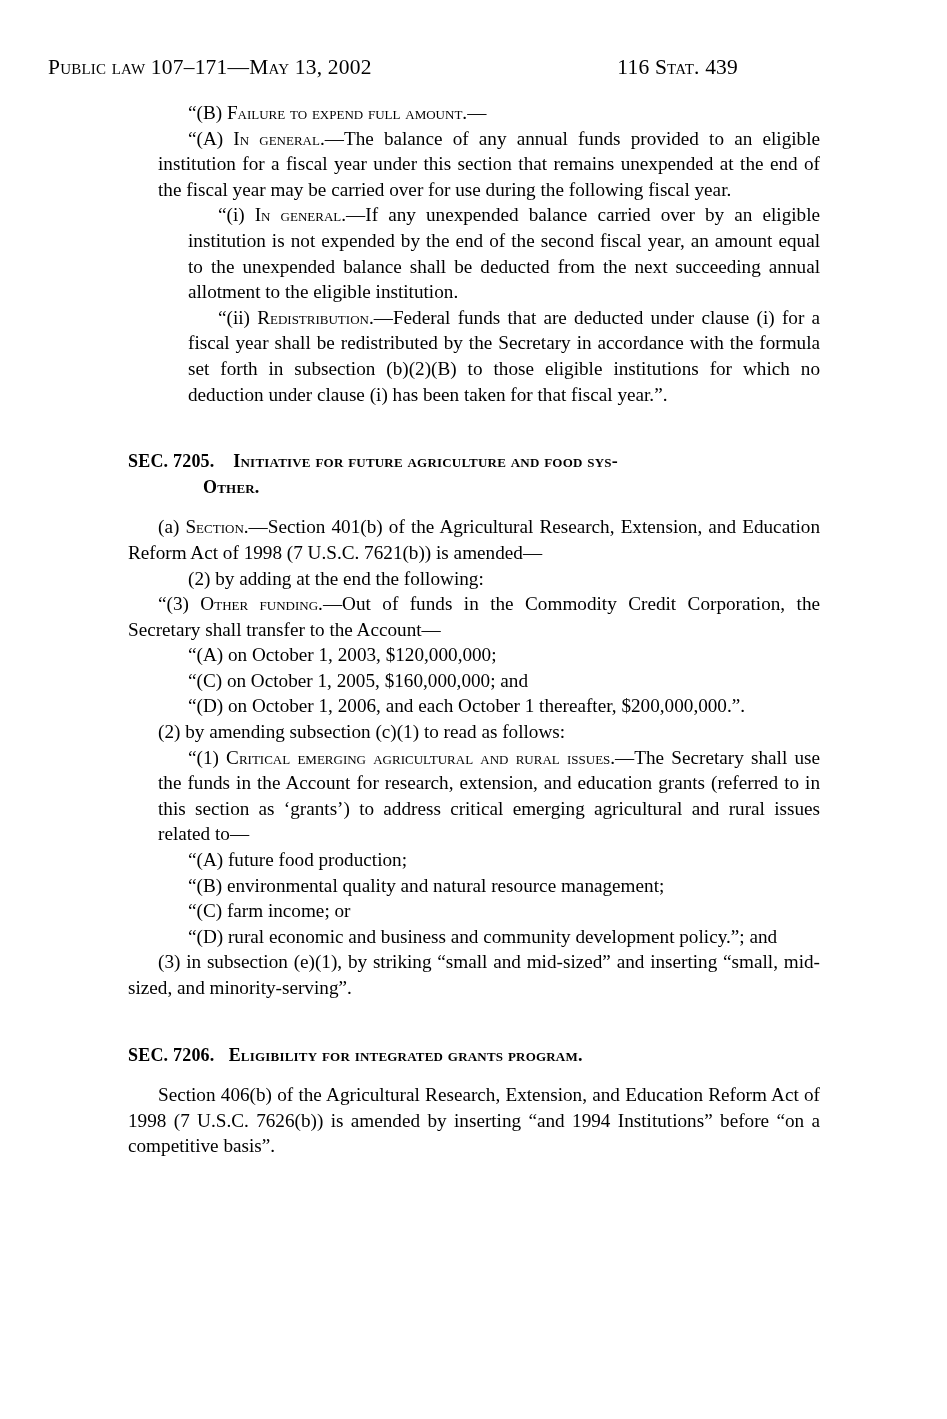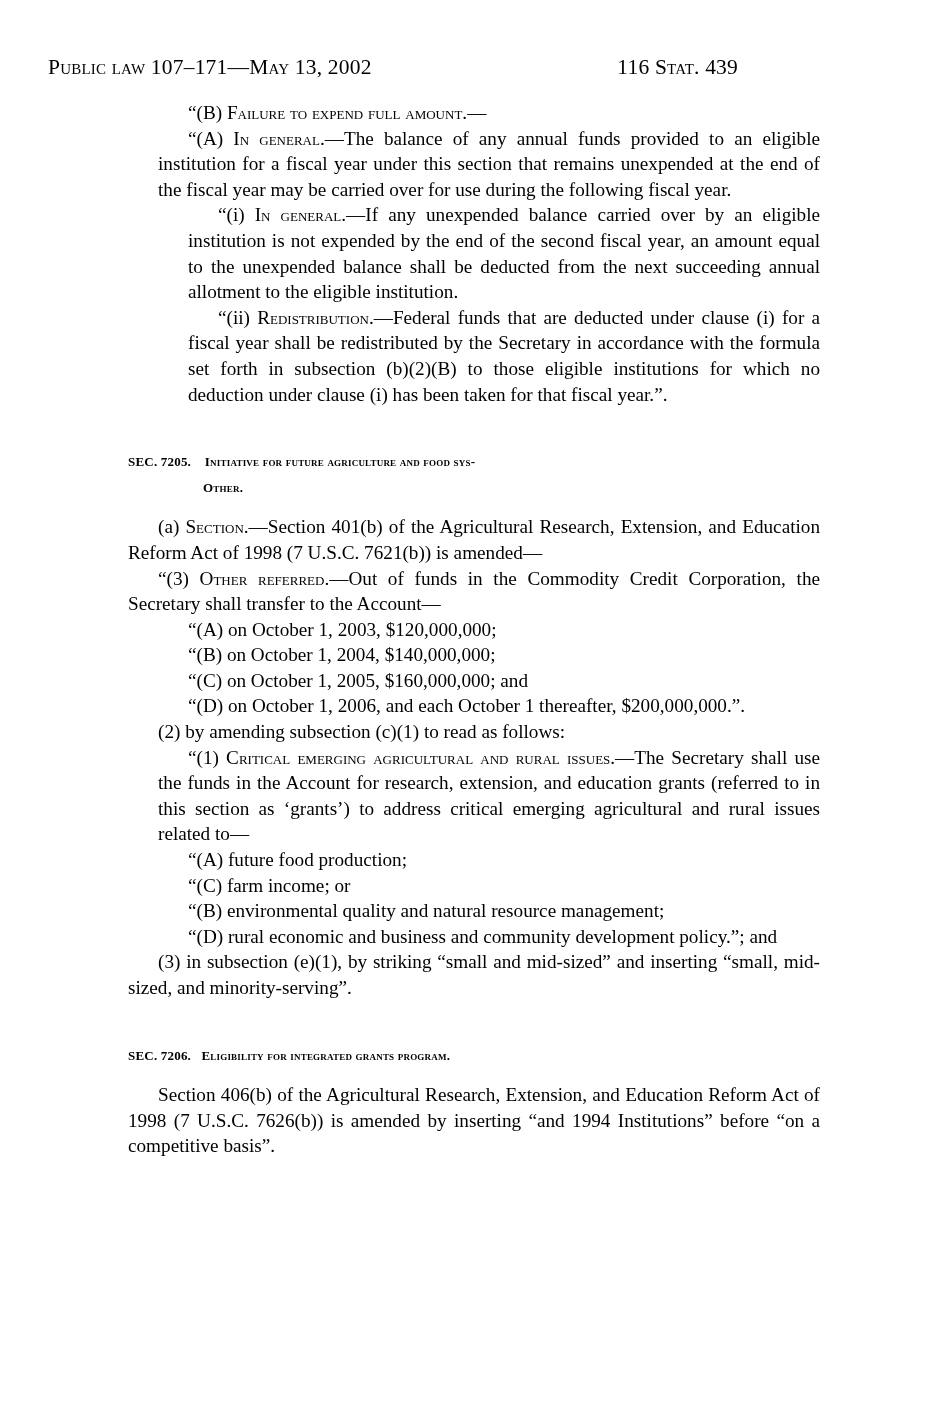--- a/index.html
+++ b/index.html
@@ -63,21 +63,21 @@
   }
   .indent2 {
     padding-left: 30px;
     text-indent: 30px;
   }
   .sc {
     font-variant: small-caps;
   }
   .seclabel {
     font-weight: bold;
-    font-size: 13px;
+    font-size: 18px;
     letter-spacing: 0.2px;
   }
   .sec-head {
     margin-top: 22px;
     margin-bottom: 14px;
     padding-left: 0;
     text-align: left;
   }
   .sec-head .line1 {
     display: block;
@@ -121,40 +121,40 @@
         <span>SEC. 7205.</span>
         <span>&nbsp;&nbsp;</span>
         <span><span class="sc">Initiative for future agriculture and food sys</span>-</span>
       </span>
       <span class="line2"><span class="sc">Other</span>.</span>
     </p>
 
     <p class="indent1">(a) <span class="sc">Section</span>.—Section 401(b) of the Agricultural Research, Extension, and Education Reform Act of 1998 (7 U.S.C. 7621(b)) is amended—</p>
 
 
+    <p class="indent2 nojust">(2) by adding at the end the following:</p>
 
-    <p class="indent1">“(3) <span class="sc">Other referred</span>.—Out of funds in the Commodity Credit Corporation, the Secretary shall transfer to the Account—</p>
+    <p class="indent1">“(3) <span class="sc">Other funding</span>.—Out of funds in the Commodity Credit Corporation, the Secretary shall transfer to the Account—</p>
 
     <p class="indent2 nojust" style="padding-left:30px;">“(A) on October 1, 2003, $120,000,000;</p>
 
-    <p class="indent2 nojust" style="padding-left:30px;">“(B) on October 1, 2004, $140,000,000;</p>
 
     <p class="indent2 nojust" style="padding-left:30px;">“(C) on October 1, 2005, $160,000,000; and</p>
 
     <p class="indent2 nojust" style="padding-left:30px;">“(D) on October 1, 2006, and each October 1 thereafter, $200,000,000.”.</p>
 
     <p class="indent1 nojust">(2) by amending subsection (c)(1) to read as follows:</p>
 
     <p class="indent2">“(1) <span class="sc">Critical emerging agricultural and rural issues</span>.—The Secretary shall use the funds in the Account for research, extension, and education grants (referred to in this section as ‘grants’) to address critical emerging agricultural and rural issues related to—</p>
 
     <p class="indent2 nojust" style="padding-left:30px;">“(A) future food production;</p>
 
+    <p class="indent2" style="padding-left:30px;">“(B) environmental quality and natural resource management;</p>
+
     <p class="indent2 nojust" style="padding-left:30px;">“(C) farm income; or</p>
-
-    <p class="indent2" style="padding-left:30px;">“(B) environmental quality and natural resource management;</p>
 
     <p class="indent2" style="padding-left:30px;">“(D) rural economic and business and community development policy.”; and</p>
 
     <p class="indent1">(3) in subsection (e)(1), by striking “small and mid-sized” and inserting “small, mid-sized, and minority-serving”.</p>
 
     <div class="gap-lg"></div>
 
     <p class="seclabel sec-head">
       <span class="line1">
         <span>SEC. 7206.</span>

